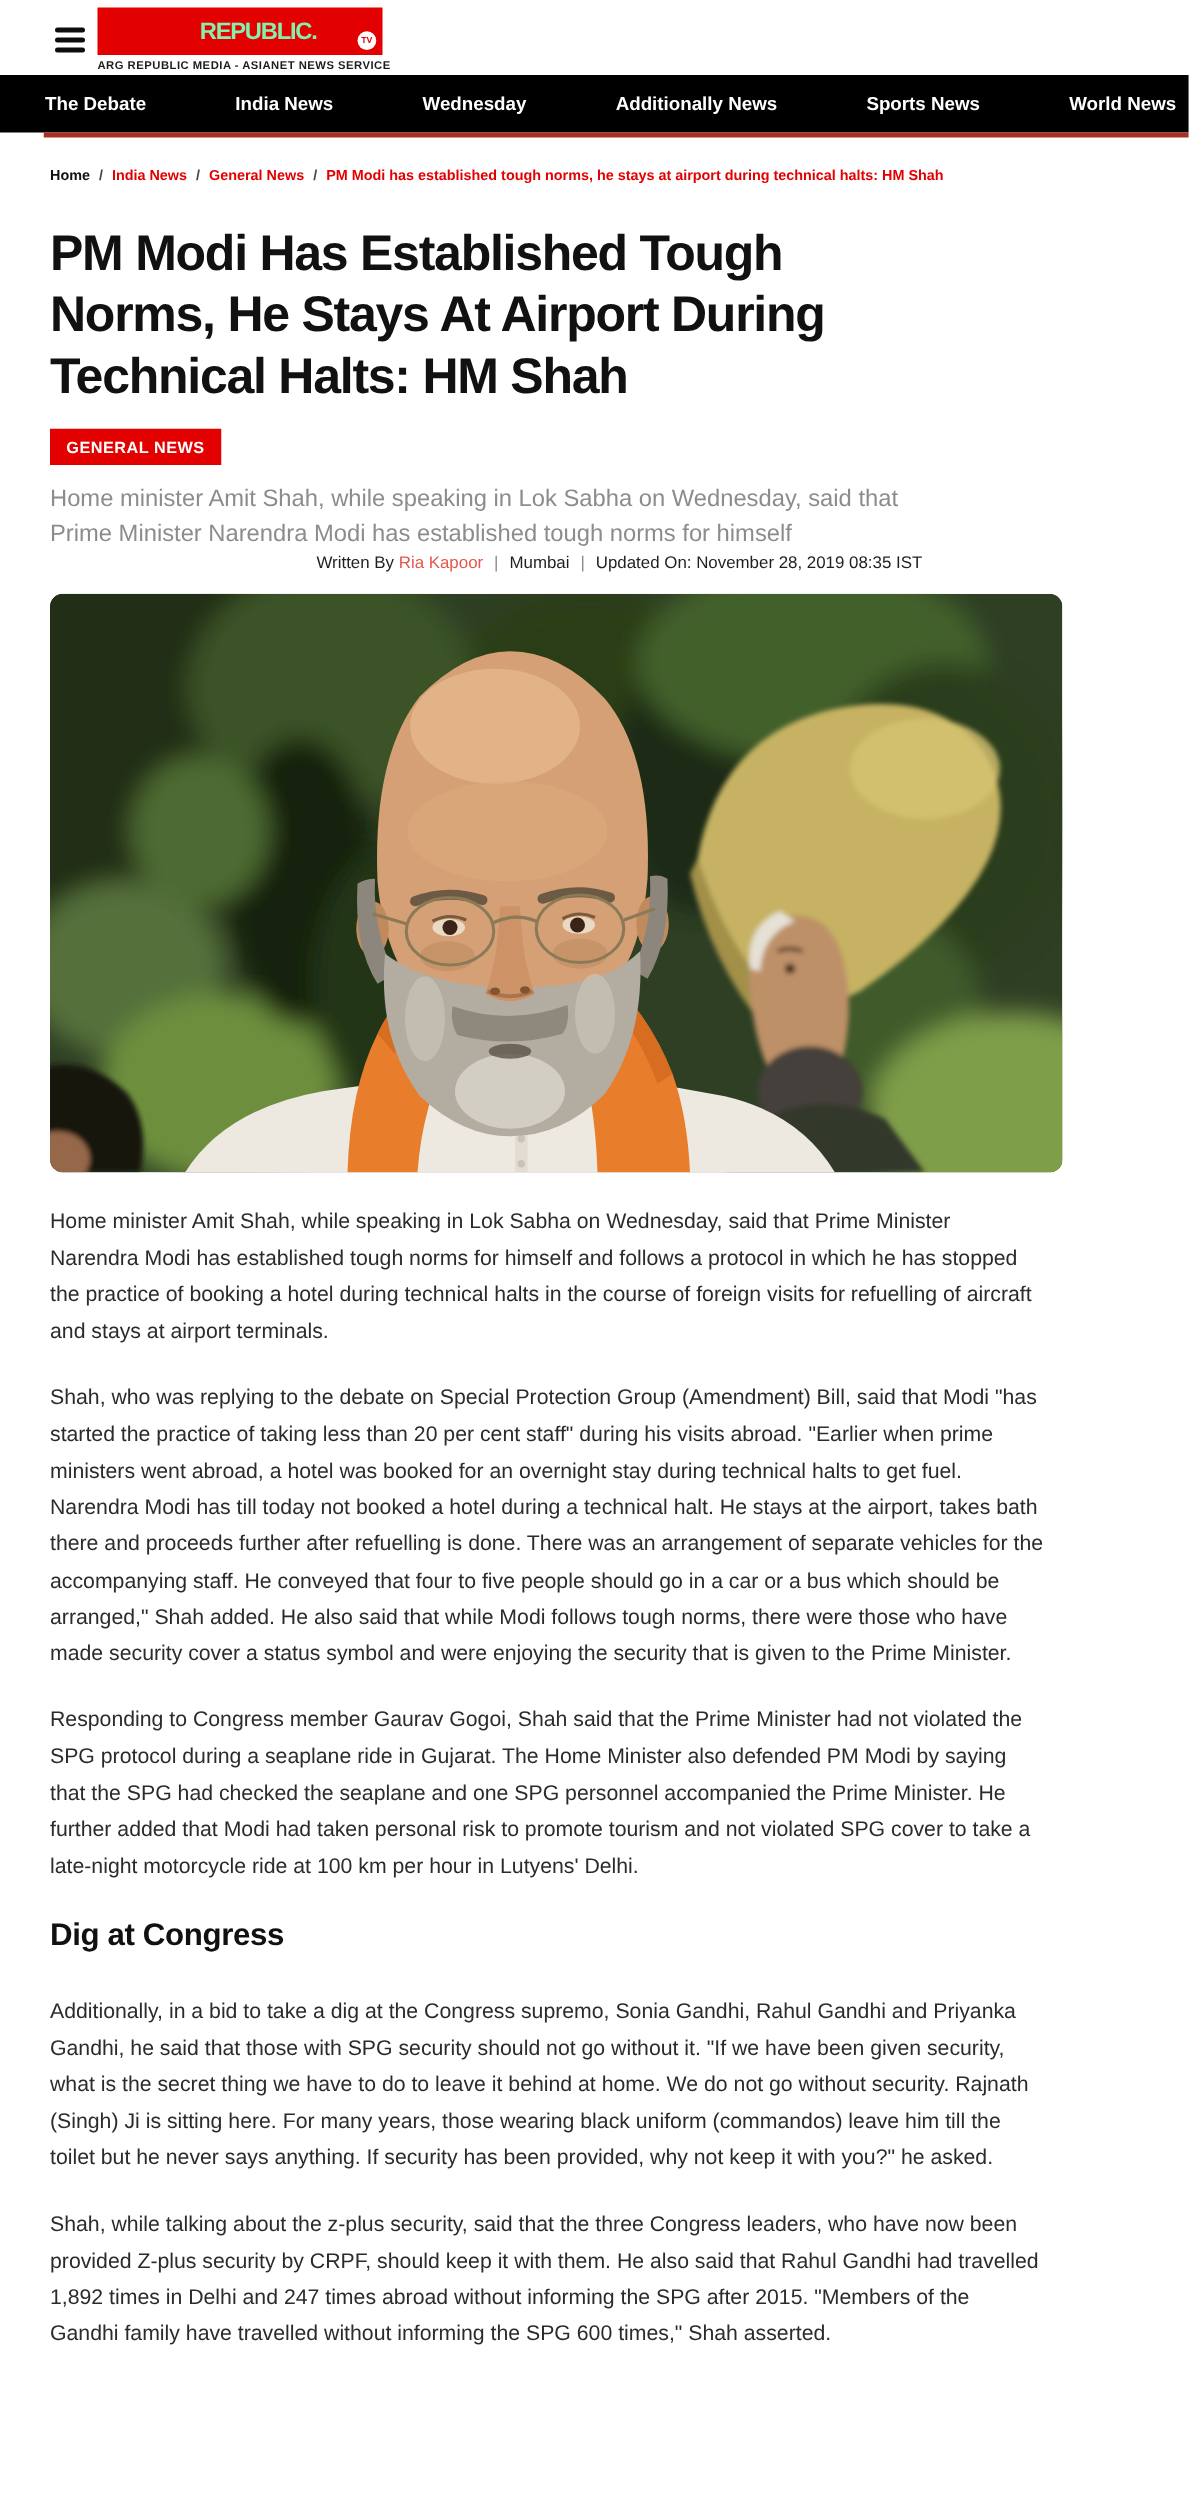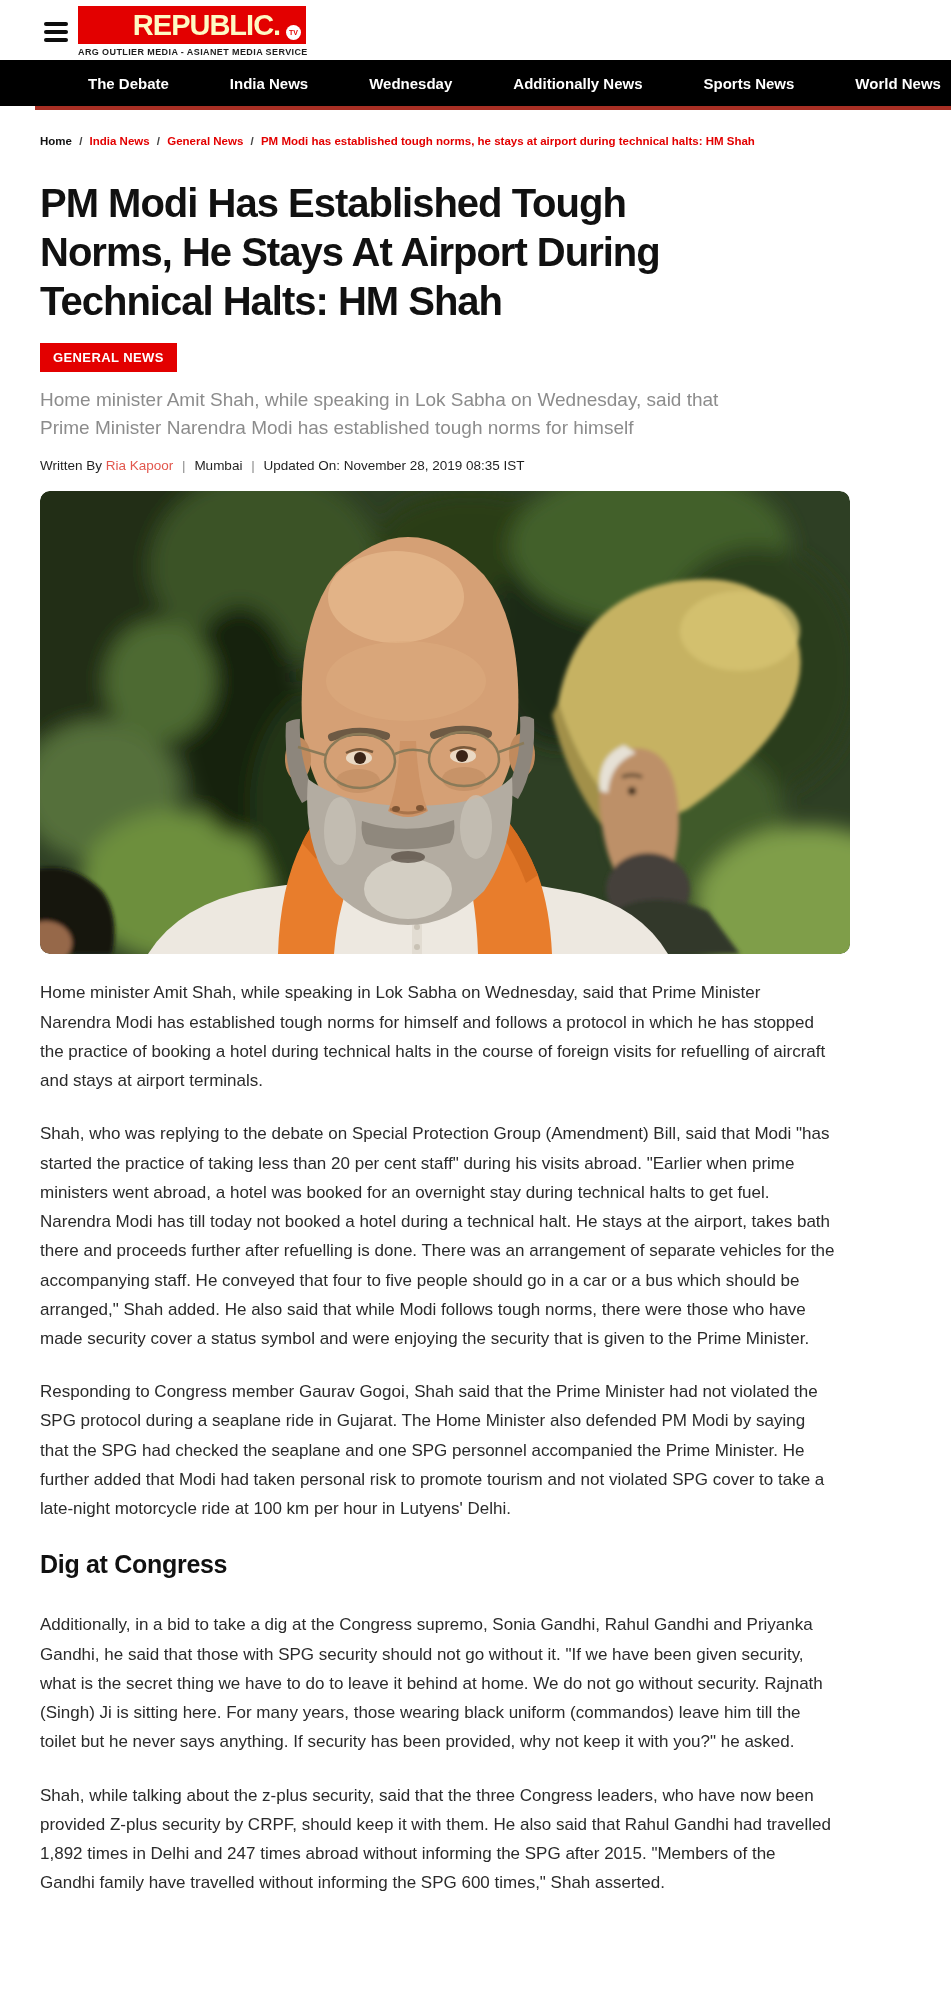--- a/index.html
+++ b/index.html
@@ -8,39 +8,39 @@
     width:951px; height:1997px; overflow:hidden;
     font-family:"Liberation Sans","DejaVu Sans",sans-serif;
     color:#222;
   }
   
   .site-header { display:flex; align-items:flex-start; padding:6px 0 0 44px; height:60px; background:#fff; }
   .menu-btn { width:24px; height:20px; margin-top:16px; margin-right:10px; display:flex; flex-direction:column; justify-content:space-between; cursor:pointer; background:none; border:none; }
   .menu-btn span { display:block; height:4px; background:#0d0d0d; border-radius:2px; }
   .logo-wrap { display:inline-block; text-align:left; }
   .logo-box { position:relative; width:228px; height:38px; background:#e30000; display:flex; align-items:center; justify-content:center; text-decoration:none; }
-  .logo-text { color:#fef9c3; font-weight:bold; font-size:29px; letter-spacing:-1px; line-height:1;margin-left:29px; }
+  .logo-text { color:#86efac; font-weight:bold; font-size:19px; letter-spacing:-1px; line-height:1;margin-left:29px; }
   .logo-tv { position:absolute; right:5px; bottom:4px; width:15px; height:15px; background:#fff; border-radius:50%; color:#e30000; font-size:7px; font-weight:bold; display:flex; align-items:center; justify-content:center; }
   .logo-tagline { display:block; width:228px; margin-top:3px; font-size:9px; font-weight:bold; color:#1d1d1d; letter-spacing:0.4px; white-space:nowrap; }
   
-  .main-nav { background:#000; height:46px; display:flex; align-items:center; justify-content:space-between; padding:0 10px 0 88px; }
+  .main-nav { background:#000; height:46px; display:flex; align-items:center; justify-content:space-between; padding:0 10px 0 36px; }
   .nav-item { color:#fff; font-size:15px; font-weight:bold; text-decoration:none; white-space:nowrap; }
   .nav-rule { height:4px; background:#a82f24; margin-left:35px; }
   
   .breadcrumb { margin:24px 20px 5px 40px; font-size:11.5px; font-weight:bold; line-height:1.3; }
   .crumb-home { color:#111; text-decoration:none; }
   .crumb-sep { color:#444; padding:0 4px; }
   .crumb-link { color:#e30000; text-decoration:none; }
   .crumb-current { color:#e30000; }
   
   .article { padding-left:40px; }
   .article-title { margin-top:30px; max-width:700px; font-size:40px; line-height:1.22; font-weight:bold; color:#111; letter-spacing:-1px; }
   .category-badge { display:inline-block; margin-top:18px; background:#e30000; color:#fff; font-size:13px; font-weight:bold; letter-spacing:0.4px; padding:7px 13px; text-decoration:none; }
   .article-subtitle { margin-top:14px; max-width:710px; font-size:19px; line-height:1.45; color:#8c8c8c; }
-  .byline { margin-top:17px; font-size:13.5px; color:#1f1f1f; }
+  .byline { margin-top:1px; font-size:13.5px; color:#1f1f1f;text-align:center; }
   .byline .author { color:#e2574d; text-decoration:none; }
   .byline .divider { color:#8a8a8a; padding:0 5px; }
   
   .article-photo { display:block; margin-top:18px; width:810px; height:463px; border-radius:10px; overflow:hidden; }
   
   .article-body { width:795px; font-size:17px; line-height:1.72; color:#2b2b2b; margin-top:22px; }
   .article-body p { margin-top:24px; }
   .section-heading { margin-top:20px; font-size:25px; font-weight:bold; color:#111; letter-spacing:-0.3px; }
 </style>
 </head>
@@ -50,21 +50,21 @@
   <button class="menu-btn">
     <span></span>
       <span></span>
       <span></span>
   </button>
   <div class="logo-wrap">
     <div class="logo-box">
       <span class="logo-text">REPUBLIC.</span>
       <span class="logo-tv">TV</span>
     </div>
-    <span class="logo-tagline">ARG OUTLIER MEDIA - ASIANET MEDIA SERVICE</span>
+    <span class="logo-tagline">ARG REPUBLIC MEDIA - ASIANET NEWS SERVICE</span>
   </div>
 </header>
 
 <nav class="main-nav">
   <a class="nav-item">The Debate</a>
   <a class="nav-item">India News</a>
   <a class="nav-item">Wednesday</a>
   <a class="nav-item">Additionally News</a>
   <a class="nav-item">Sports News</a>
   <a class="nav-item">World News</a>

